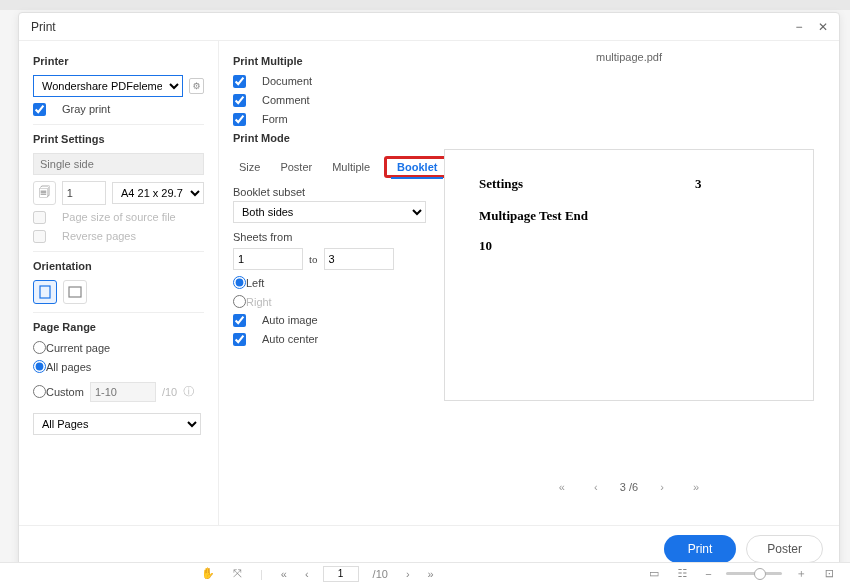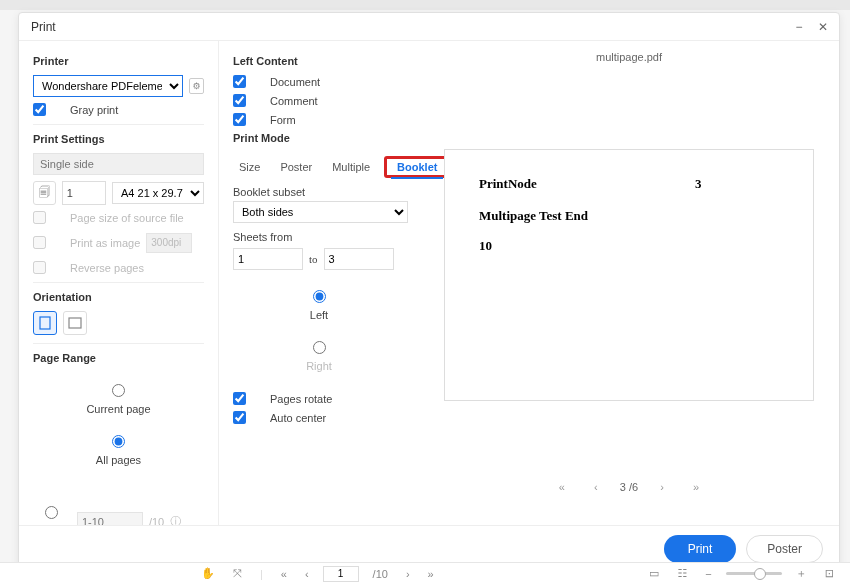--- a/index.html
+++ b/index.html
@@ -12,31 +12,31 @@
     .titlebar .ctrl { width: 16px; height: 16px; display: flex; align-items: center; justify-content: center; font-size: 12px; color: #666; cursor: pointer; }
     .body { display: flex; height: calc(100% - 76px); }
     .col-left { width: 200px; padding: 10px 14px; border-right: 1px solid #eee; overflow-y: auto; font-size: 11px; color: #444; }
     .col-mid  { width: 200px; padding: 10px 14px; font-size: 11px; color: #444; }
     .col-right{ flex: 1; padding: 10px 14px; display: flex; flex-direction: column; align-items: center; }
     .section-label { font-size: 11px; font-weight: 600; color: #333; margin: 4px 0 8px; }
     .row { display: flex; align-items: center; gap: 6px; margin: 5px 0; }
     .sel { border: 1px solid #1a73e8; height: 22px; font-size: 11px; padding: 0 4px; background: #fff; width: 150px; }
     .sel-g { border: 1px solid #ddd; height: 22px; font-size: 11px; padding: 0 4px; background: #fff; }
     .info-ico { width: 16px; height: 16px; border: 1px solid #ccc; border-radius: 2px; display: flex; align-items: center; justify-content: center; font-size: 9px; color: #888; }
-    .chk { display: flex; align-items: center; gap: 24px; margin: 6px 0; font-size: 11px; }
+    .chk { display: flex; gap: 16px; margin: 6px 0; font-size: 11px; }
     .chk input { accent-color: #1a73e8; }
     .chk.disabled { color: #bbb; }
     .chk.disabled input { accent-color: #ccc; }
     .hr { border-top: 1px solid #eee; margin: 8px 0; }
     .disabled-input { background: #f0f0f0; border: 1px solid #e4e4e4; color: #bbb; height: 22px; padding: 0 6px; width: 100%; font-size: 11px; }
     .copies { border: 1px solid #ddd; width: 46px; height: 24px; display: flex; align-items: center; padding: 0 4px; font-size: 11px; }
     .small-ico { width: 24px; height: 24px; border: 1px solid #ddd; border-radius: 3px; display: flex; align-items: center; justify-content: center; font-size: 11px; color: #666; }
     .orient-ico { width: 24px; height: 24px; border: 1px solid #ddd; border-radius: 3px; display: flex; align-items: center; justify-content: center; }
     .orient-ico.active { border-color: #1a73e8; background: #eaf2fe; }
-    .radio { display: flex; align-items: center; gap: 6px; margin: 20px 0; font-size: 11px; flex-direction: column; }
+    .radio { display: flex; align-items: center; margin: 6px 0; font-size: 11px; }
     .radio input { accent-color: #1a73e8; }
     .range-box { border: 1px solid #e4e4e4; background: #f5f5f5; color: #bbb; width: 66px; height: 20px; padding: 0 4px; font-size: 11px; }
     .pages-of { color: #bbb; font-size: 11px; }
     .dropdown { border: 1px solid #ddd; width: 168px; height: 22px; font-size: 11px; padding: 0 4px; background: #fff; }
     .tabs { display: flex; align-items: center; gap: 8px; height: 30px; }
     .tab { font-size: 11px; color: #555; padding: 4px 6px; cursor: pointer; }
     .tab.active { color: #1a73e8; border-bottom: 2px solid #1a73e8; font-weight: 600; }
     .red-box { border: 3px solid #d72424; border-radius: 3px; padding: 2px 4px; }
     .spin { border: 1px solid #ddd; width: 70px; height: 22px; padding: 0 4px; font-size: 11px; }
     .preview-name { font-size: 11px; color: #666; }
@@ -98,27 +98,20 @@
         <span class="small-ico">🗐</span>
         <span class="copies">1</span>
         <select class="sel-g" style="width:92px;">
           <option>A4 21 x 29.7 cm</option>
         </select>
       </div>
       <label class="chk disabled">
         <input type="checkbox" disabled="" style="">
         <span>Page size of source file</span>
       </label>
-      <div class="row">
-        <label class="chk disabled">
-          <input type="checkbox" disabled="" style="">
-          <span>Print as image</span>
-        </label>
-        <input class="dpi-box" disabled="" value="300dpi" style="">
-      </div>
       <label class="chk disabled">
         <input type="checkbox" disabled="" style="">
         <span>Reverse pages</span>
       </label>
 
       <div class="hr"></div>
 
       <div class="section-label">Orientation</div>
       <div class="row">
         <span class="orient-ico active">
@@ -152,21 +145,21 @@
         <input class="range-box" disabled="" placeholder="1-10" style="">
         <span class="pages-of">/10</span>
         <span class="help-ico">ⓘ</span>
       </div>
       <select class="dropdown" style="margin-top:4px;">
         <option>All Pages</option>
       </select>
     </div>
 
     <div class="col-mid">
-      <div class="section-label">Left Content</div>
+      <div class="section-label">Print Multiple</div>
       <label class="chk">
         <input type="checkbox" checked="" style="">
           <span>Document</span>
       </label>
       <label class="chk">
         <input type="checkbox" checked="" style="">
           <span>Comment</span>
       </label>
       <label class="chk">
         <input type="checkbox" checked="" style="">
@@ -177,53 +170,53 @@
       <div class="tabs">
         <span class="tab">Size</span>
         <span class="tab">Poster</span>
         <span class="tab">Multiple</span>
         <span class="red-box">
           <span class="tab active">Booklet</span>
         </span>
       </div>
 
       <div style="font-size:11px;margin-top:4px;">Booklet subset</div>
-      <select class="dropdown" style="width:175px;margin-top:3px;">
+      <select class="dropdown" style="width:193px;margin-top:3px;">
         <option>Both sides</option>
       </select>
 
       <div style="font-size:11px;margin-top:8px;">Sheets from</div>
       <div class="row">
         <input class="spin" type="text" value="1" style="">
         <span style="font-size:11px;font-family:Liberation Serif, serif;">to</span>
         <input class="spin" type="text" value="3" style="">
       </div>
 
       <label class="radio">
         <input type="radio" name="bind" checked="" style="">
           <span>Left</span>
       </label>
       <label class="radio" style="color:#bbb;">
         <input type="radio" name="bind" style="">
           <span>Right</span>
       </label>
       <label class="chk">
         <input type="checkbox" checked="" style="">
-          <span>Pages rotate</span>
+          <span>Auto image</span>
       </label>
       <label class="chk">
         <input type="checkbox" checked="" style="">
           <span>Auto center</span>
       </label>
     </div>
 
     <div class="col-right">
       <div class="preview-name">multipage.pdf</div>
       <div class="preview-page">
-        <div class="l1">PrintNode</div>
+        <div class="l1">Settings</div>
         <div class="r1">3</div>
         <div class="l2">Multipage Test End</div>
         <div class="l3">10</div>
       </div>
       <div class="pager">
         <span class="pbtn">«</span>
         <span class="pbtn">‹</span>
         <span class="pno">3 /6</span>
         <span class="pbtn">›</span>
         <span class="pbtn">»</span>

